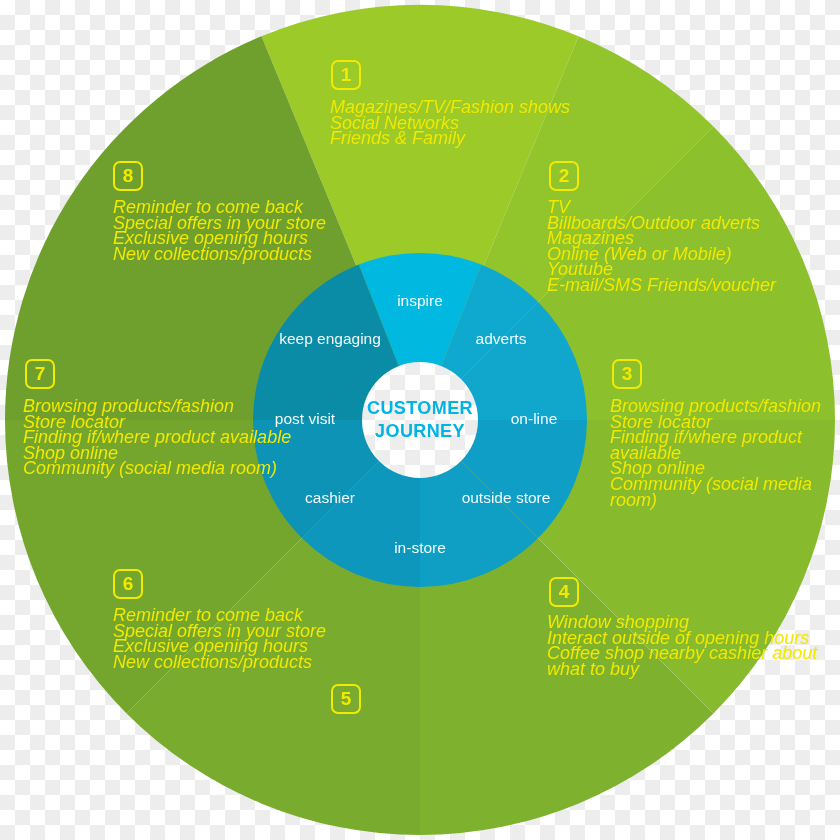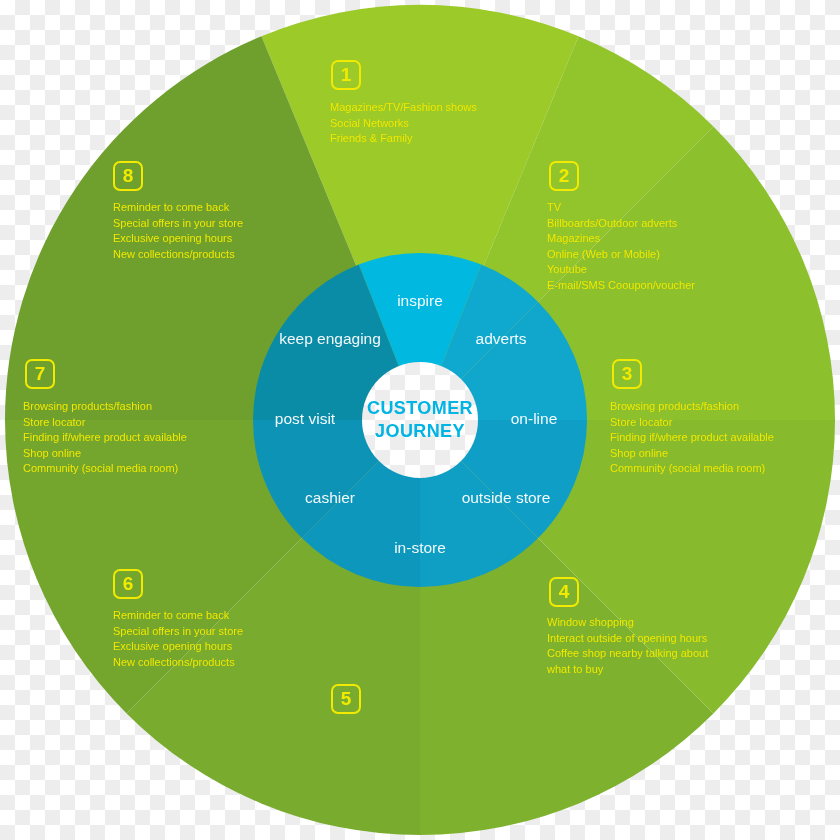--- a/index.html
+++ b/index.html
@@ -41,25 +41,26 @@
     font-family: "Liberation Sans", sans-serif;
     font-size: 18px;
     font-weight: bold;
     fill: #00b4e4;
     letter-spacing: 0.4px;
   }
   
   .block {
     position: absolute;
     color: #f2ea00;
-    font-size: 11px;
+    font-size: 18px;
     line-height: 15.6px;
     font-family: "Liberation Sans", sans-serif;
     white-space: pre-line;
     text-shadow: 0 0 1px rgba(0,0,0,0.05);
+    font-style: italic;
   }
   .badge {
     position: absolute;
     width: 30px;
     height: 30px;
     border: 2px solid #f2ea00;
     border-radius: 7px;
     color: #f2ea00;
     font-size: 19px;
     font-weight: bold;
@@ -137,33 +138,33 @@
   <div class="block" style="left: 330px; top: 100px; color: rgb(242, 234, 0);">Magazines/TV/Fashion shows
 Social Networks
 Friends &amp; Family</div>
 
   <div class="badge" style="left: 549px; top: 161px; color: rgb(242, 234, 0); border-color: rgb(242, 234, 0);">2</div>
   <div class="block" style="left: 547px; top: 200px; color: rgb(242, 234, 0);">TV
 Billboards/Outdoor adverts
 Magazines
 Online (Web or Mobile)
 Youtube
-E-mail/SMS Cooupon/voucher</div>
+E-mail/SMS Friends/voucher</div>
 
   <div class="badge" style="left: 612px; top: 359px; color: rgb(242, 234, 0); border-color: rgb(242, 234, 0);">3</div>
   <div class="block" style="left: 610px; top: 399px; color: rgb(242, 234, 0);">Browsing products/fashion
 Store locator
 Finding if/where product available
 Shop online
 Community (social media room)</div>
 
   <div class="badge" style="left: 549px; top: 577px; color: rgb(242, 234, 0); border-color: rgb(242, 234, 0);">4</div>
   <div class="block" style="left: 547px; top: 615px; color: rgb(242, 234, 0);">Window shopping
 Interact outside of opening hours
-Coffee shop nearby talking about
+Coffee shop nearby cashier about
 what to buy</div>
 
   <div class="badge" style="left: 331px; top: 684px; color: rgb(242, 234, 0); border-color: rgb(242, 234, 0);">5</div>
 
   <div class="badge" style="left: 113px; top: 569px; color: rgb(242, 234, 0); border-color: rgb(242, 234, 0);">6</div>
   <div class="block" style="left: 113px; top: 608px; color: rgb(242, 234, 0);">Reminder to come back
 Special offers in your store
 Exclusive opening hours
 New collections/products</div>
 

